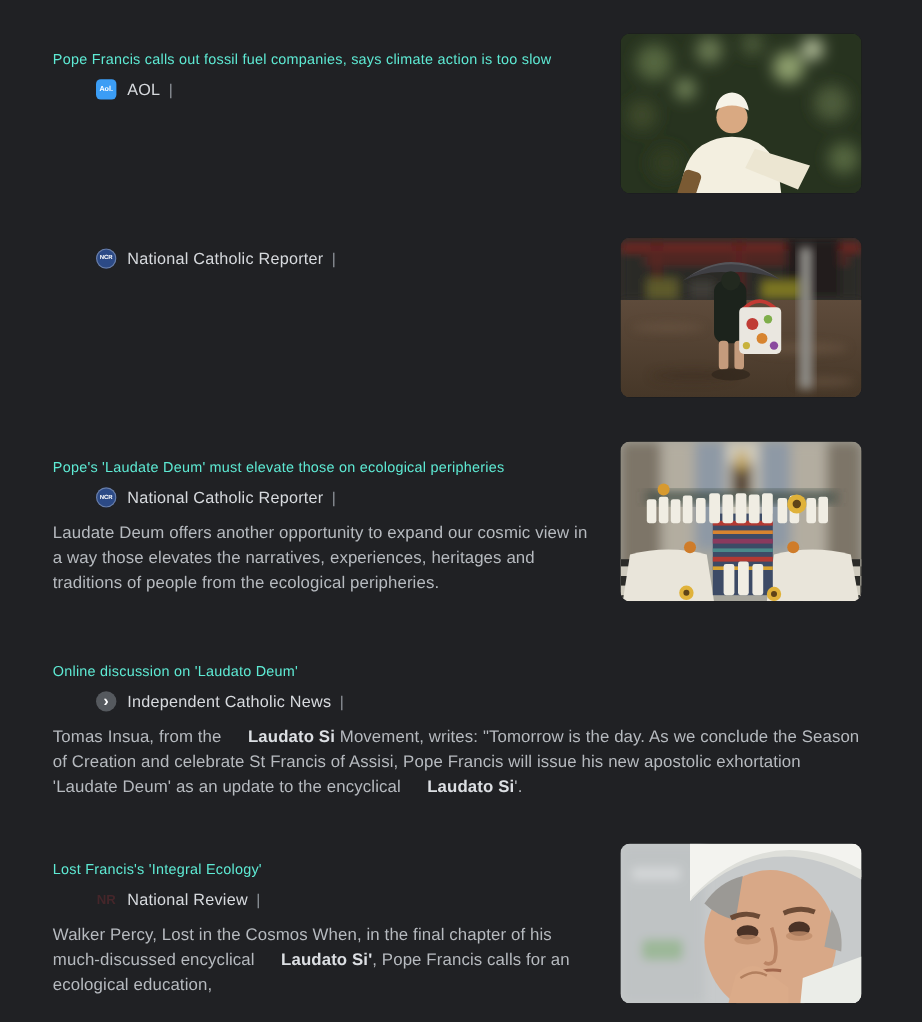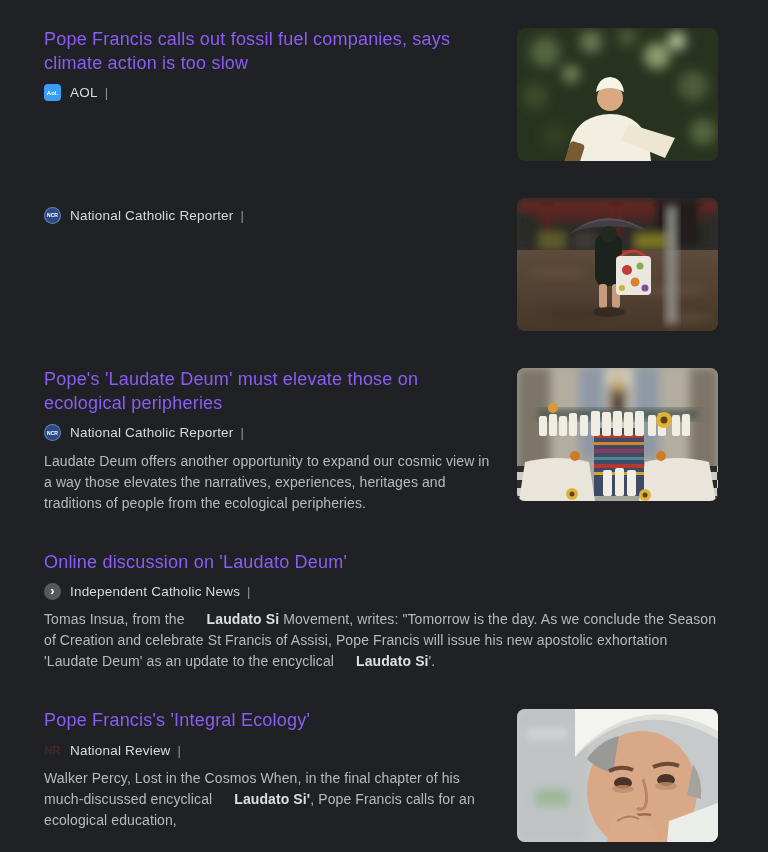--- a/index.html
+++ b/index.html
@@ -8,24 +8,24 @@
     background:#202124;
     font-family:"Liberation Sans", sans-serif;
     color:#e8eaed;
     overflow:hidden;
   }
   .feed { padding:28px 50px 20px 44px; }
   .card { display:flex; align-items:flex-start; margin-bottom:37px; cursor:pointer; }
   .text-col { flex:1 1 auto; min-width:0; padding-right:24px; }
   .text-col.fullwidth { padding-right:0; }
   .title {
-    font-size:18px; font-weight:400; line-height:1.32;
-    color:#8b5cf6; letter-spacing:.2px;
-  }
-  .source-row { display:flex; align-items:center; margin-top:7px; height:20px; }
+    font-size:12px; font-weight:400; line-height:1.32;
+    color:#5eead4; letter-spacing:.2px;margin-top:14px;
+  }
+  .source-row { display:flex; align-items:center; margin-top:7px; height:20px;margin-left:36px; }
   .sicon {
     width:17px; height:17px; flex:0 0 17px; margin-right:9px;
     display:flex; align-items:center; justify-content:center;
     font-weight:700; color:#fff; overflow:hidden;
   }
   .sicon.aol { background:#3b9df5; border-radius:4px; font-size:6px; }
   .sicon.ncr { background:#2c4a86; border-radius:50%; font-size:5px; box-shadow: inset 0 0 0 1px rgba(220,225,235,.35); }
   .sicon.icn { background:#55595e; border-radius:50%; font-size:13px; font-weight:700; line-height:1; padding-bottom:2px; }
   .sicon.nr  { background:transparent; color:#45262a; font-size:11px; letter-spacing:0; }
   .src-name { font-size:13.5px; color:#d7dade; letter-spacing:.2px; }
@@ -229,21 +229,21 @@
         <span class="sicon icn">›</span>
         <span class="src-name">Independent Catholic News</span>
         <span class="src-sep">|</span>
       </div>
       <p class="desc"><span>Tomas Insua, from the </span><span class="b">Laudato Si</span><span> Movement, writes: "Tomorrow is the day. As we conclude the Season of Creation and celebrate St Francis of Assisi, Pope Francis will issue his new apostolic exhortation 'Laudate Deum' as an update to the encyclical </span><span class="b">Laudato Si</span><span>'.</span></p>
     </div>
   </article>
 
   <article class="card">
     <div class="text-col">
-      <h3 class="title">Pope Francis's 'Integral Ecology'</h3>
+      <h3 class="title">Lost Francis's 'Integral Ecology'</h3>
       <div class="source-row">
         <span class="sicon nr">NR</span>
         <span class="src-name">National Review</span>
         <span class="src-sep">|</span>
       </div>
       <p class="desc"><span>Walker Percy, Lost in the Cosmos When, in the final chapter of his much-discussed encyclical </span><span class="b">Laudato Si'</span><span>, Pope Francis calls for an ecological education,</span></p>
     </div>
     <div class="thumb" aria-label="Close-up of Pope Francis in a white zucchetto with his hand at his chin">
       <svg viewBox="0 0 201 133">
         <defs>

